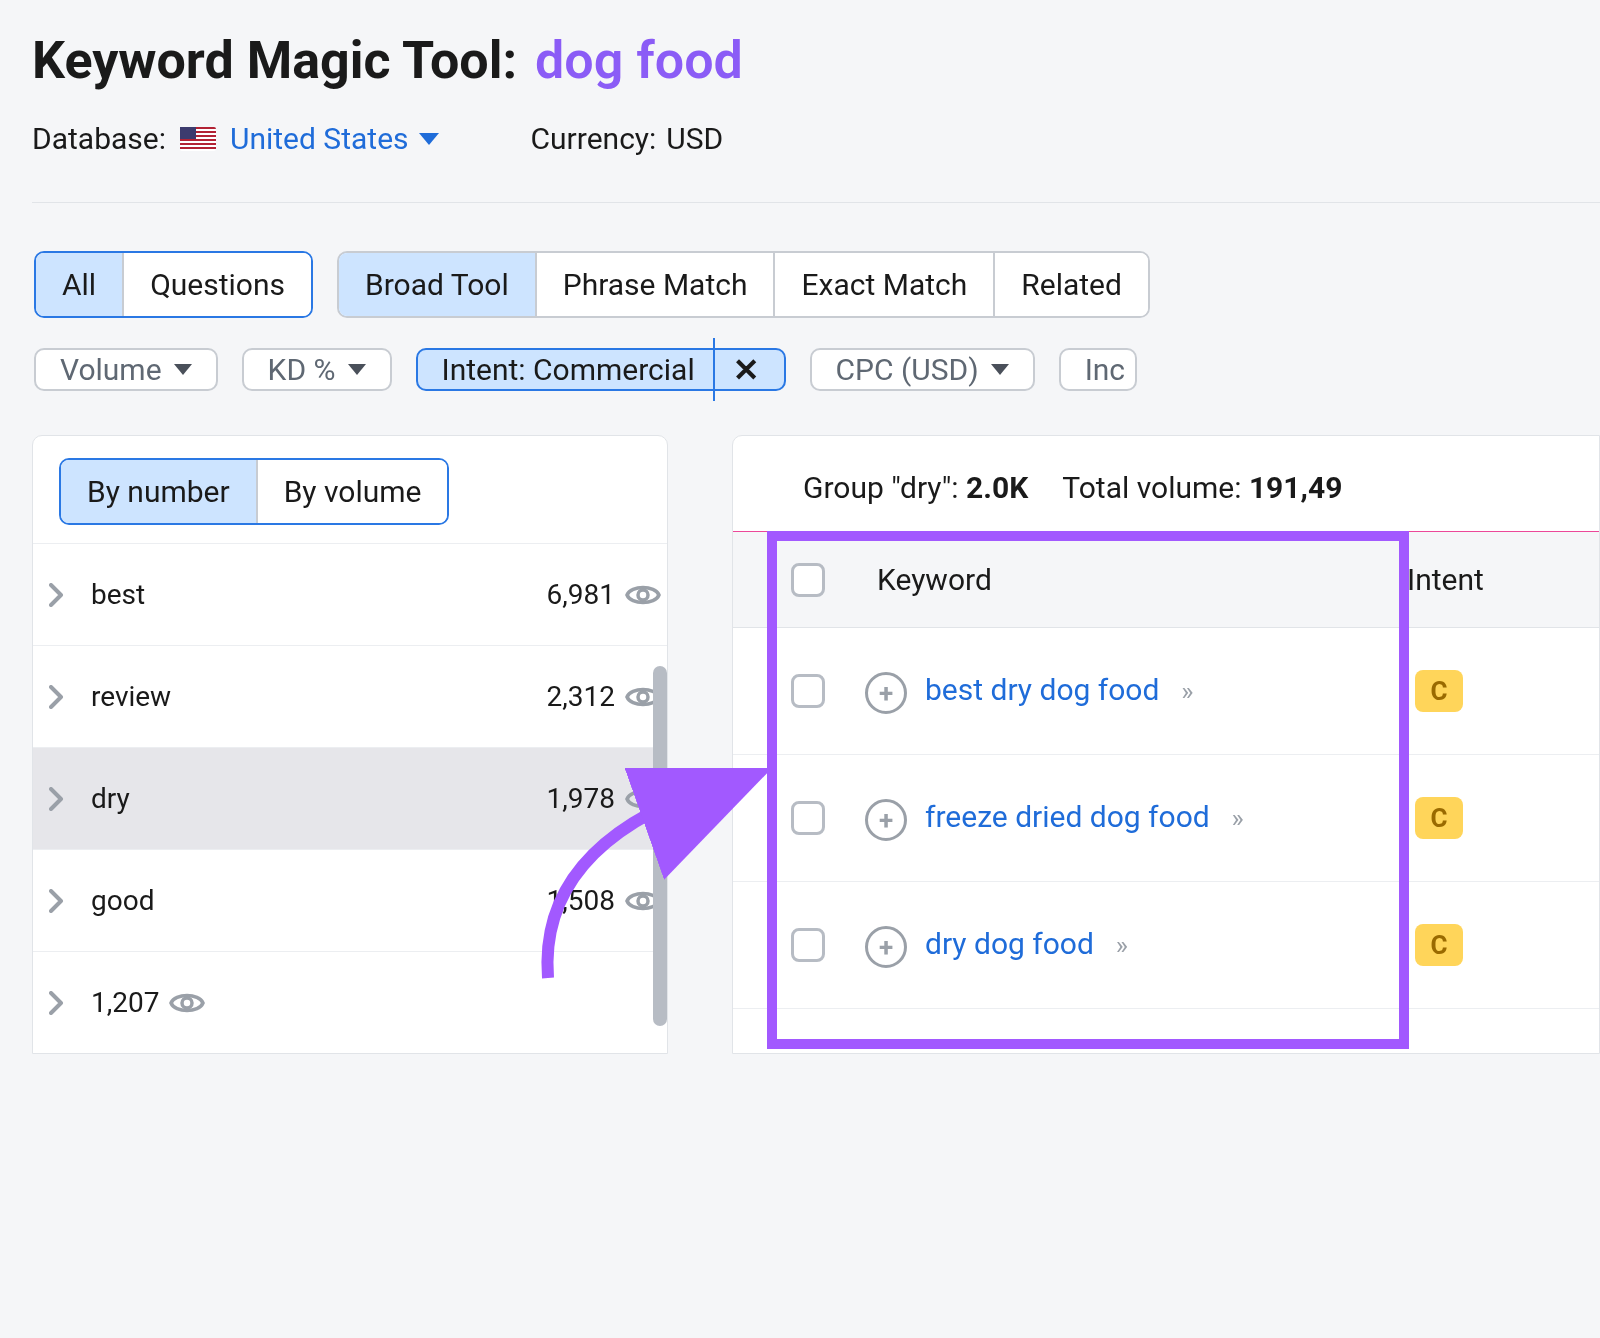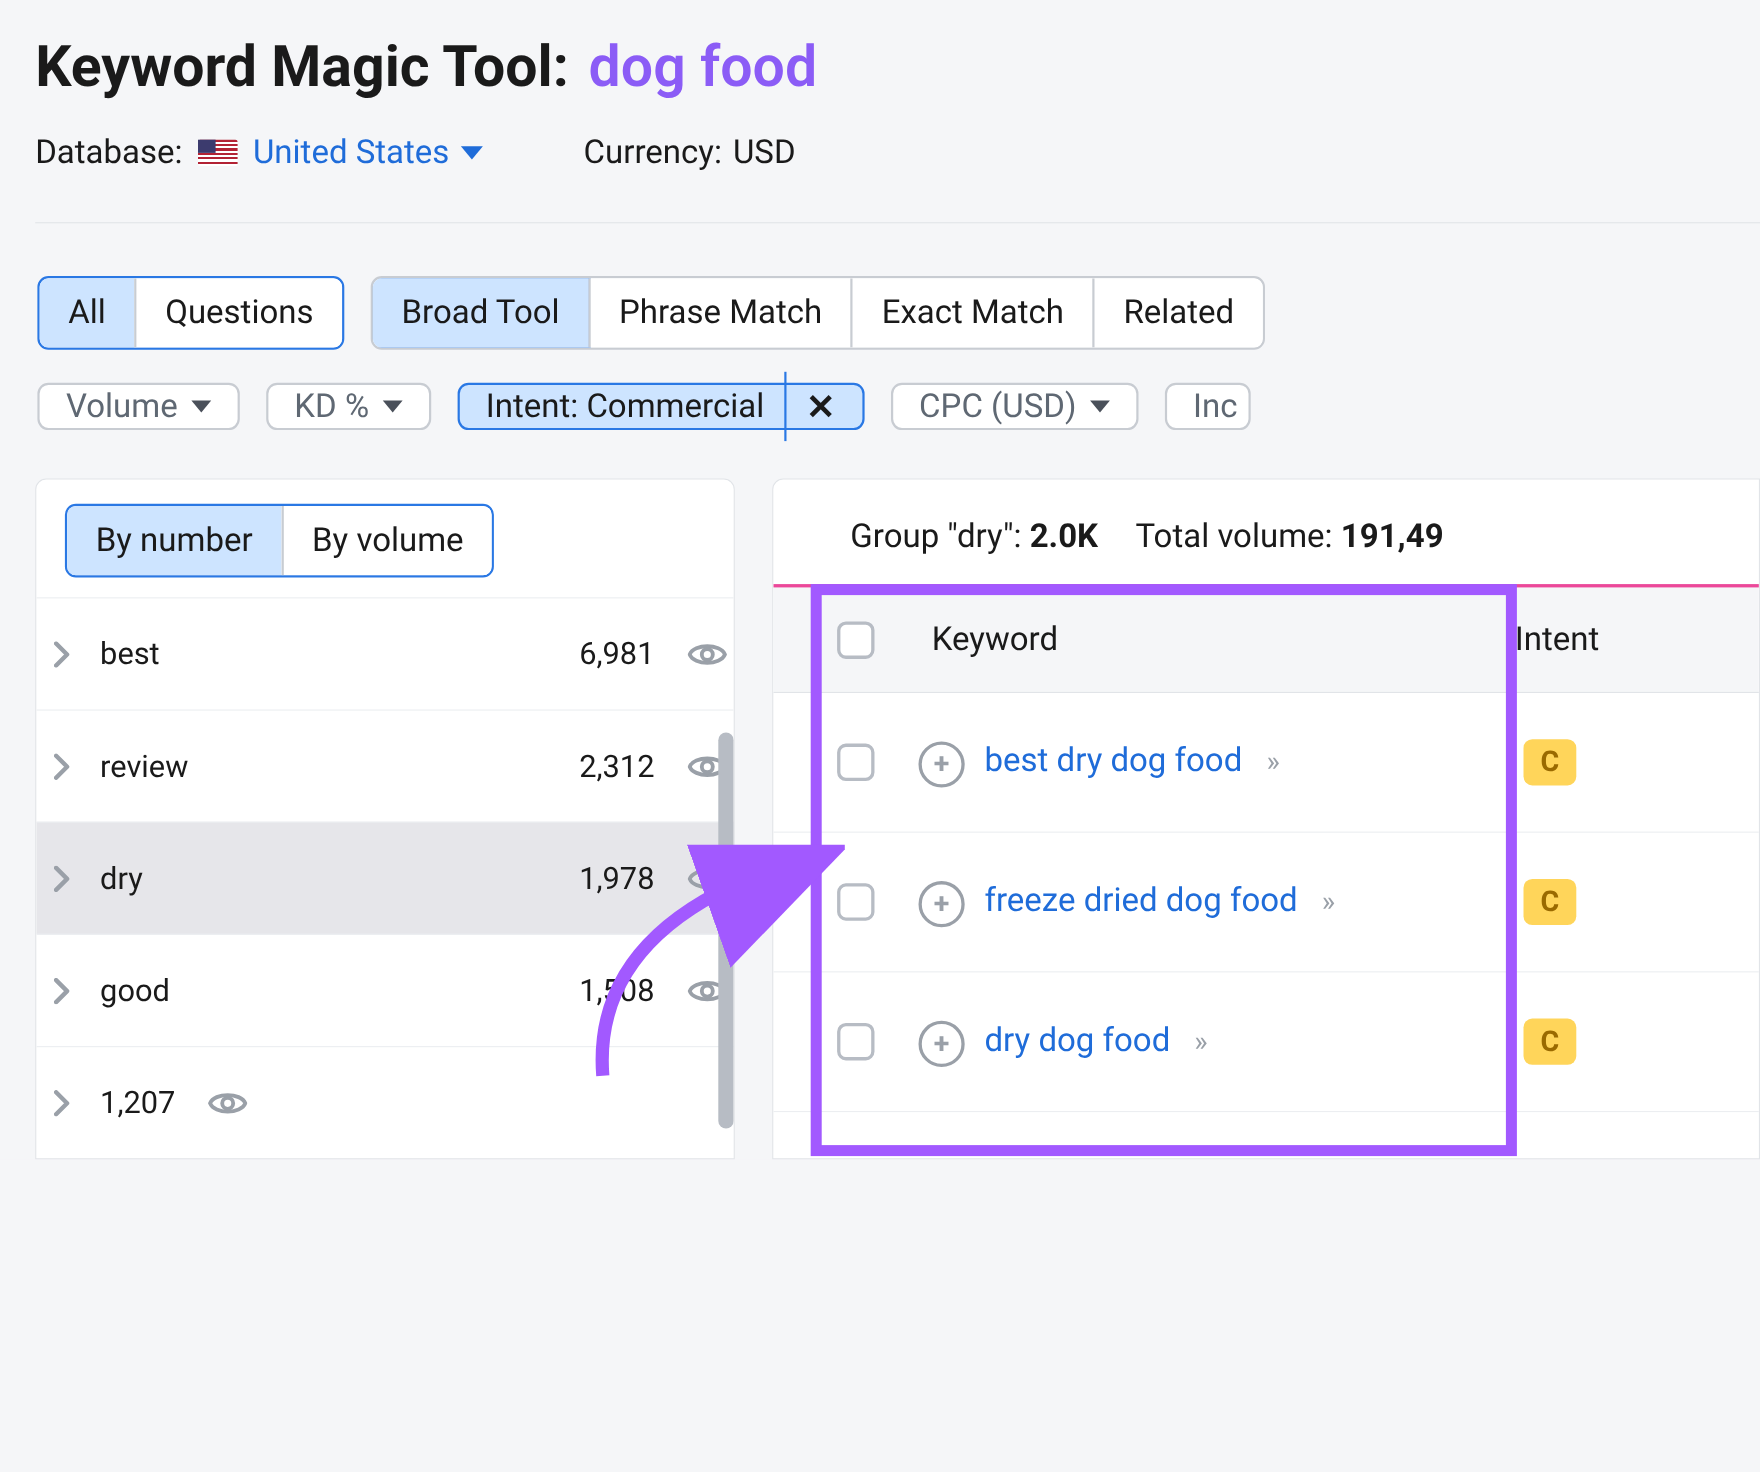--- a/index.html
+++ b/index.html
@@ -171,21 +171,21 @@
   .pill .close-x {
     font-size: 32px;
     font-weight: 700;
     color: #1a1a1a;
     line-height: 1;
   }
 
   
   .main {
     display: flex;
-    gap: 34px;
+    gap: 64px;
     margin-top: 44px;
   }
 
   
   .panel {
     background: #fff;
     border: 1px solid #e1e4e8;
     border-radius: 10px 10px 0 0;
     width: 634px;
     overflow: hidden;
@@ -234,21 +234,21 @@
     display: inline-flex;
     justify-content: center;
     margin-right: 18px;
   }
   .group-name {
     flex: 1;
     color: #1a1a1a;
   }
   .group-count {
     color: #1a1a1a;
-    margin-right: 30px;
+    margin-right: 10px;
   }
   .eye-icon svg { display: block; }
 
   .scroll-thumb {
     position: absolute;
     right: 0;
     top: 230px;
     width: 14px;
     height: 360px;
     background: #b7bcc4;
@@ -283,21 +283,21 @@
     width: 622px;
     bottom: -40px;
     border: 10px solid #a259ff;
     pointer-events: none;
     z-index: 10;
   }
   .thead {
     display: flex;
     align-items: center;
     background: #f5f6f8;
-    border-top: 3px solid #ec4899;
+    border-top: 1px solid #ec4899;
     border-bottom: 1px solid #e1e4e8;
     padding: 30px 0 30px 58px;
     font-size: 30px;
     color: #1a1a1a;
   }
   .th-cb { width: 74px; display:flex; }
   .th-keyword { width: 530px; padding-left: 12px;}
   .th-intent { width: 140px; }
   .checkbox {
     width: 34px;

